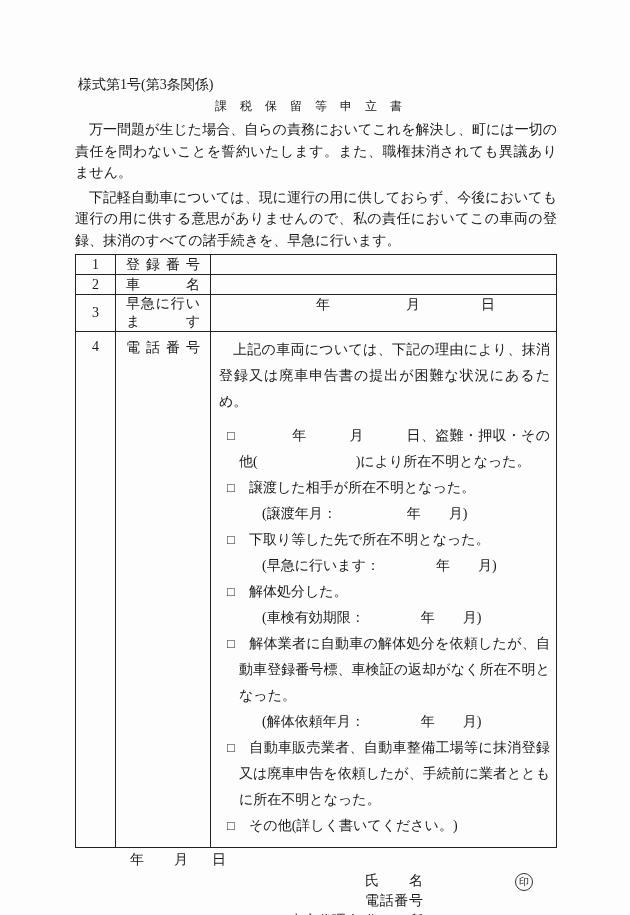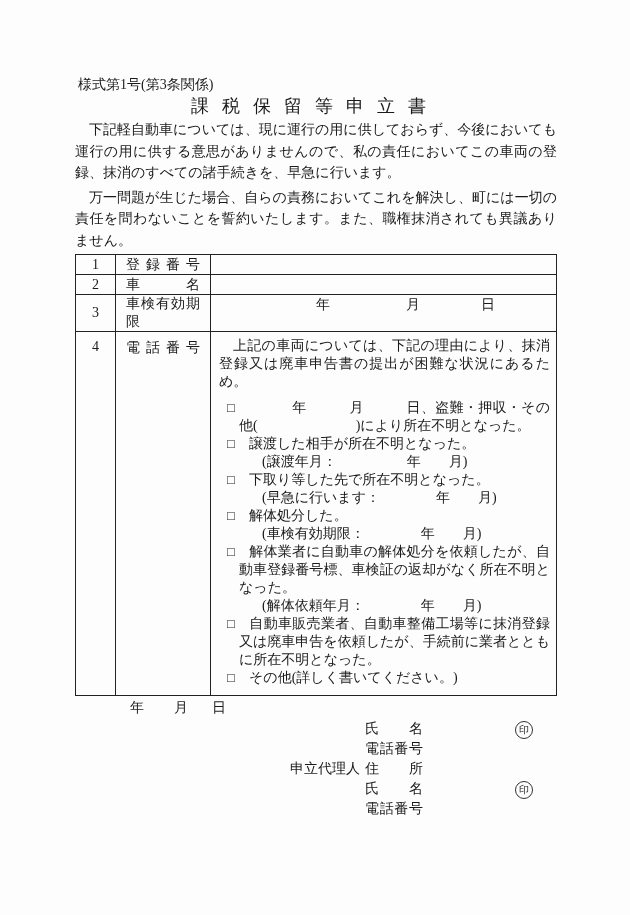--- a/index.html
+++ b/index.html
@@ -8,38 +8,38 @@
     background:#fdfdfd;
     font-family:"Liberation Serif","DejaVu Serif",serif;
     color:#1a1a1a;
     position:relative;
     overflow:hidden;
     font-size:14px;
   }
   .page{position:absolute;inset:0;border-radius:23px;}
 
   .form-number{margin:76px 0 0 78px;font-size:14px;line-height:17px;}
-  .doc-title{margin-top:4px;text-align:center;font-size:18px;letter-spacing:13px;line-height:19px;}
+  .doc-title{margin-top:4px;text-align:center;font-size:12px;letter-spacing:13px;line-height:19px;}
   .para{margin:3px 73px 0 75px;line-height:21.5px;text-align:justify;text-indent:1em;}
 
   table{border-collapse:collapse;}
   .main-table{margin:3px 0 0 75px;width:481px;table-layout:fixed;}
   .main-table td{border:1px solid #222;font-size:14px;vertical-align:middle;padding:0;}
   .main-table col.c-no{width:40px;}
   .main-table col.c-label{width:95px;}
   .main-table col.c-value{width:346px;}
   .main-table tr.small td{height:19px;}
   .td-no{text-align:center;}
   .jlabel{display:block;margin:0 10px;text-align:justify;text-align-last:justify;}
   .td-date{position:relative;}
   .td-date span{position:absolute;top:1px;}
   .d1{left:105px;} .d2{left:195px;} .d3{left:270px;}
   .td-top{vertical-align:top !important;padding-top:7px !important;}
 
-  .reason-cell{vertical-align:top !important;padding:5px 6px 8px 8px !important;line-height:18px;font-family:Liberation Serif, serif;}
+  .reason-cell{vertical-align:top !important;padding:5px 6px 8px 8px !important;line-height:26px;font-family:Liberation Serif, serif;}
   .reason-intro{text-indent:1em;margin-bottom:8px;text-align:justify;}
   .reason-item{margin-top:0;padding-left:20px;text-indent:-12px;text-align:justify;}
   .cb{display:inline-block;width:22px;text-indent:0;font-size:13px;}
   .subline{margin-top:0;padding-left:23px;text-indent:0;}
   .subline:empty{display:none;}
 
   .declaration{margin:7px 0 0 135px;line-height:20px;}
   .date-line{margin:2px 0 0 130px;line-height:20px;}
   .date-line .dm{margin-left:30px;} .date-line .dd{margin-left:24px;}
 
@@ -55,22 +55,22 @@
 </style>
 </head>
 <body>
 
 <div class="page">
 
   <div class="form-number">様式第1号(第3条関係)</div>
 
   <div class="doc-title">課税保留等申立書</div>
 
+  <div class="para">万一問題が生じた場合、自らの責務においてこれを解決し、町には一切の責任を問わないことを誓約いたします。また、職権抹消されても異議ありません。</div>
   <div class="para">下記軽自動車については、現に運行の用に供しておらず、今後においても運行の用に供する意思がありませんので、私の責任においてこの車両の登録、抹消のすべての諸手続きを、早急に行います。</div>
-  <div class="para">万一問題が生じた場合、自らの責務においてこれを解決し、町には一切の責任を問わないことを誓約いたします。また、職権抹消されても異議ありません。</div>
 
   <table class="main-table">
     <colgroup>
         <col class="c-no">
         <col class="c-label">
         <col class="c-value">
       </colgroup>
     <tbody>
         <tr class="small">
       <td class="td-no">1</td>
@@ -82,21 +82,21 @@
     <tr class="small">
       <td class="td-no">2</td>
       <td>
             <span class="jlabel">車名</span>
           </td>
       <td></td>
     </tr>
     <tr class="small">
       <td class="td-no">3</td>
       <td>
-            <span class="jlabel">車検有効期限</span>
+            <span class="jlabel">早急に行います</span>
           </td>
       <td class="td-date">
         <span class="d1">年</span>
         <span class="d2">月</span>
         <span class="d3">日</span>
       </td>
     </tr>
     <tr>
       <td class="td-no td-top">4</td>
       <td class="td-top">

